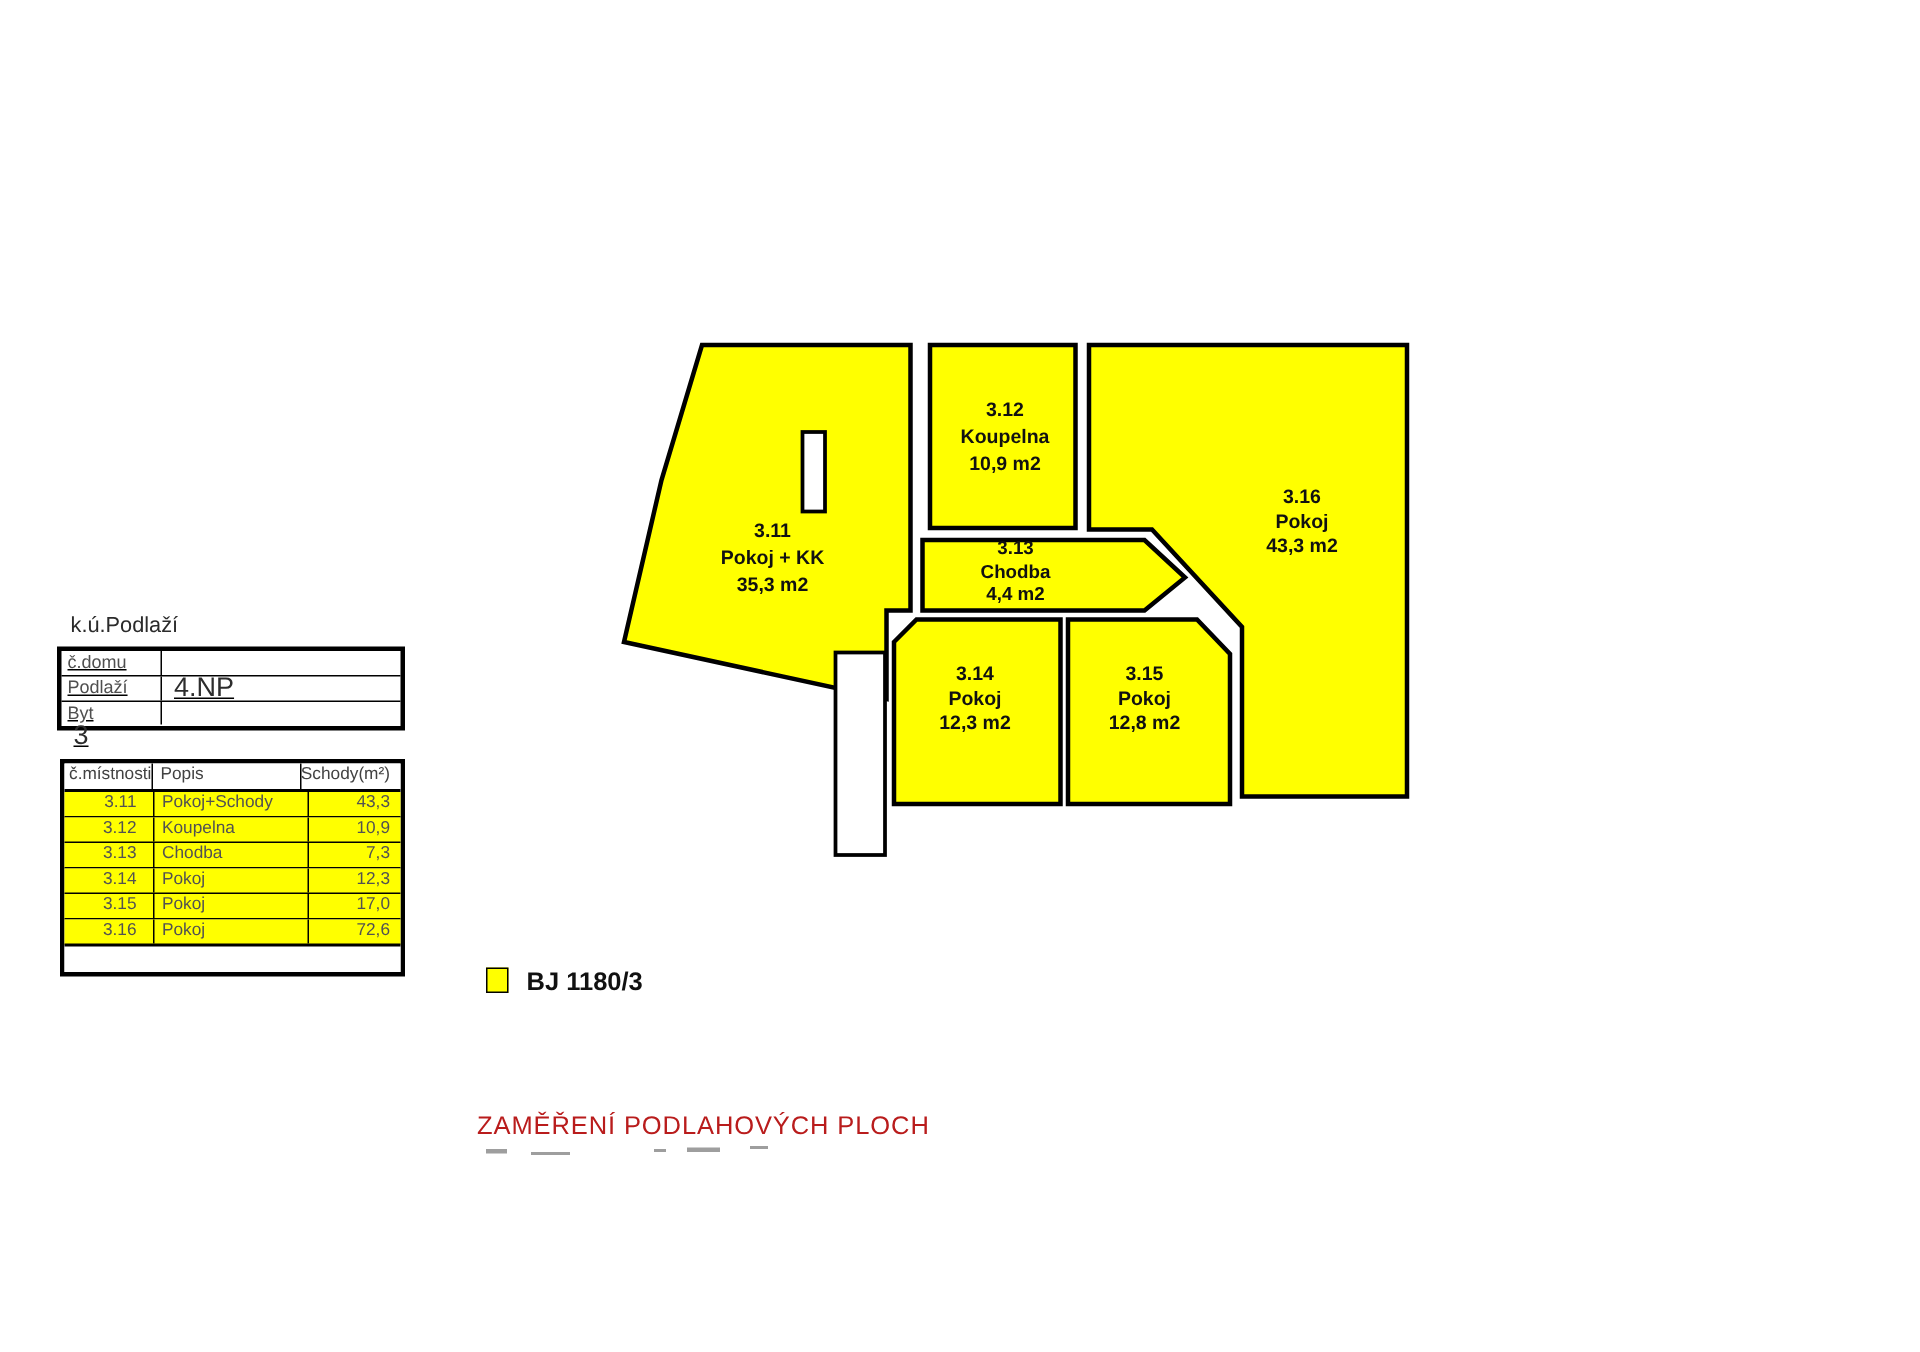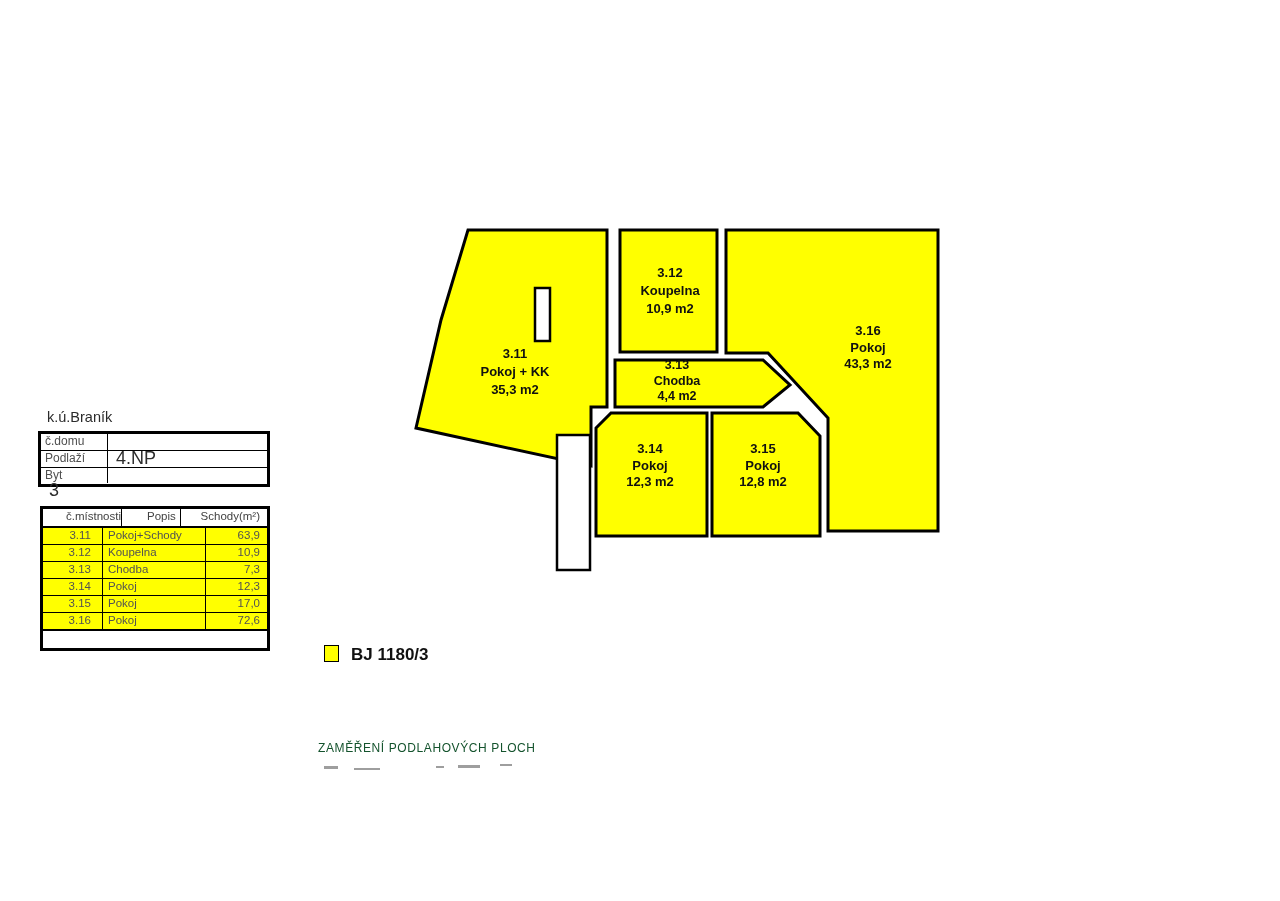--- a/index.html
+++ b/index.html
@@ -12,47 +12,47 @@
   .void{fill:#ffffff;stroke:#000;stroke-width:2.5;}
   .room-label{
     position:absolute;transform:translateX(-50%);text-align:center;
     font-weight:bold;font-size:13px;line-height:18px;color:#111;white-space:nowrap;
   }
   .room-label.tight{font-size:12.5px;line-height:15.5px;}
   .loc-label{position:absolute;left:47px;top:409px;font-size:14.5px;color:#2b2b2b;}
   
   .info-table{
     position:absolute;left:38px;top:431px;width:226px;
-    border:3px solid #000;background:#fff;
+    border:3px solid #000;background:#fff;text-decoration:underline;
   }
   .info-row{display:flex;height:16px;border-bottom:1.5px solid #000;}
   .info-row:last-child{border-bottom:none;flex-direction:column;}
   .info-label{width:62px;border-right:1.5px solid #000;font-size:12px;color:#4f4f4f;
     padding-left:4px;line-height:15px;}
   .info-value{flex:1;font-size:18px;color:#2d2d2d;padding-left:8px;line-height:15px;}
   
   .area-table{
     position:absolute;left:40px;top:506px;width:224px;
     border:3px solid #000;background:#fff;
   }
   .at-row{display:flex;height:16px;border-bottom:1.5px solid #000;background:#FFFF00;}
   .at-header{background:#fff;height:17px;border-bottom:2.5px solid #000;}
   .at-empty{background:#fff;height:17px;border-bottom:none;border-top:1px solid #000;}
   .at-c1{width:60px;border-right:1.5px solid #000;text-align:right;padding-right:11px;box-sizing:border-box;}
   .at-c2{width:103px;border-right:1.5px solid #000;padding-left:5px;box-sizing:border-box;}
   .at-c3{flex:1;text-align:right;padding-right:7px;}
   .at-row div{font-size:11.5px;line-height:15.5px;color:#525252;}
   .at-header .at-c1{text-align:left;padding-left:3px;padding-right:0;}
-  .at-header div{color:#424242;margin-left:20px;}
+  .at-header div{color:#424242;}
   
   .legend-swatch{position:absolute;left:324px;top:645px;width:13px;height:15px;
     background:#FFFF00;border:1.7px solid #000;box-sizing:content-box;}
   .legend-label{position:absolute;left:351px;top:645px;font-weight:bold;font-size:17px;color:#111;}
   
-  .title{position:absolute;left:318px;top:741px;font-size:12px;letter-spacing:.6px;color:#14532d;}
+  .title{position:absolute;left:318px;top:741px;font-size:17px;letter-spacing:.6px;color:#b91c1c;}
   .crop-dash{position:absolute;background:#9e9e9e;}
 </style>
 </head>
 <body>
 
 <div class="canvas">
 
   <svg class="plan-svg" viewBox="0 0 1280 901" xmlns="http://www.w3.org/2000/svg">
     <polygon class="room" points="468,230 607,230 607,407 591,407 591,466 416,428 441,320" fill="#FFFF00" stroke="#000000"></polygon>
     <rect class="room" x="620" y="230" width="97" height="122" fill="#FFFF00" stroke="#000000"></rect>
@@ -88,21 +88,21 @@
     <div>3.15</div>
     <div>Pokoj</div>
     <div>12,8 m2</div>
   </div>
   <div class="room-label" style="left:868px;top:323px;line-height:16.5px;">
     <div>3.16</div>
     <div>Pokoj</div>
     <div>43,3 m2</div>
   </div>
 
-  <div class="loc-label">k.ú.Braník</div>
+  <div class="loc-label">k.ú.Podlaží</div>
 
   <div class="info-table">
     <div class="info-row">
       <div class="info-label">č.domu</div>
       <div class="info-value"></div>
     </div>
     <div class="info-row">
       <div class="info-label">Podlaží</div>
       <div class="info-value">4.NP</div>
     </div>
@@ -114,21 +114,21 @@
 
   <div class="area-table">
     <div class="at-row at-header">
       <div class="at-c1">č.místnosti</div>
       <div class="at-c2">Popis</div>
       <div class="at-c3">Schody(m²)</div>
     </div>
     <div class="at-row">
       <div class="at-c1">3.11</div>
       <div class="at-c2">Pokoj+Schody</div>
-      <div class="at-c3">63,9</div>
+      <div class="at-c3">43,3</div>
     </div>
     <div class="at-row">
       <div class="at-c1">3.12</div>
       <div class="at-c2">Koupelna</div>
       <div class="at-c3">10,9</div>
     </div>
     <div class="at-row">
       <div class="at-c1">3.13</div>
       <div class="at-c2">Chodba</div>
       <div class="at-c3">7,3</div>

